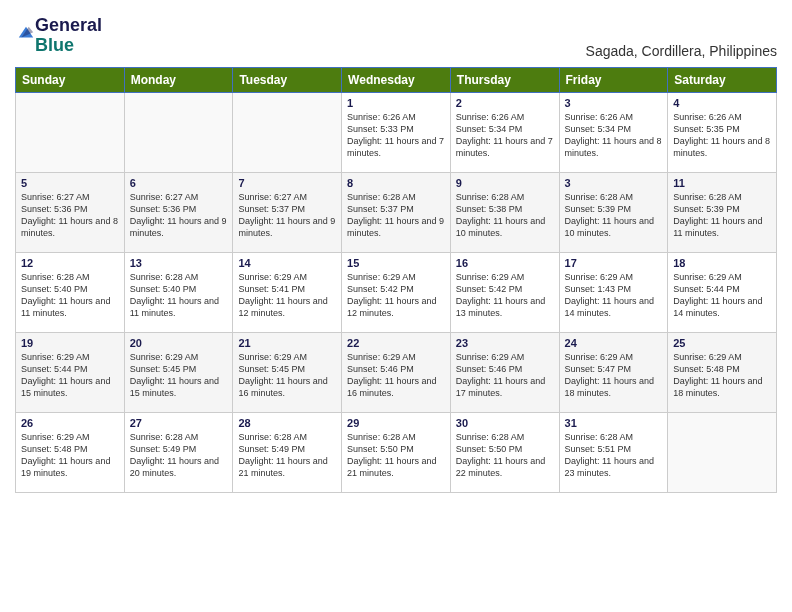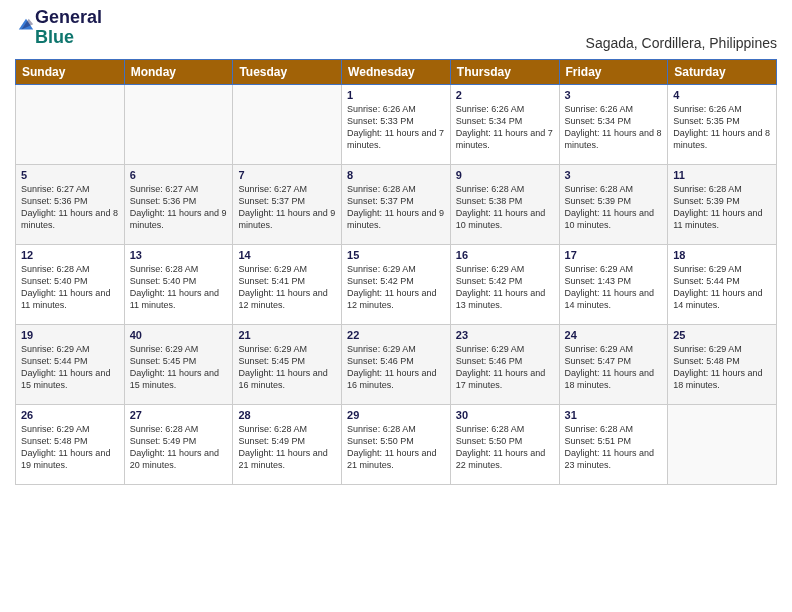--- a/index.html
+++ b/index.html
@@ -7,21 +7,21 @@
       font-family: Arial, sans-serif;
       background: #fff;
       width: 792px;
       height: 612px;
       overflow: hidden;
     }
     .page {
       width: 792px;
       height: 612px;
       background: #fff;
-      padding: 4px 15px;
+      padding: 12px 15px;
     }
     .header {
       display: flex;
       justify-content: space-between;
       align-items: flex-start;
       margin-bottom: 8px;
     }
     .logo {
       display: flex;
       align-items: center;
@@ -60,21 +60,21 @@
       font-size: 14px;
       color: #333;
       margin-top: 31px;
     }
     .calendar {
       width: 100%;
       border-collapse: collapse;
       border: 1px solid #ccc;
     }
     .calendar th {
-      background: #a16207;
+      background: #4d7c0f;
       color: #fff;
       font-size: 12px;
       font-weight: bold;
       padding: 5px 6px;
       text-align: left;
       border: 1px solid #4070c0;
     }
     .calendar td {
       width: calc(100%/7);
       vertical-align: top;
@@ -277,21 +277,21 @@
         </tr>
         <tr>
           <td>
             <span class="day-num">19</span>
             <div class="day-info">Sunrise: 6:29 AM
 Sunset: 5:44 PM
 Daylight: 11 hours
 and 15 minutes.</div>
           </td>
           <td>
-            <span class="day-num">40</span>
+            <span class="day-num">20</span>
             <div class="day-info">Sunrise: 6:29 AM
 Sunset: 5:45 PM
 Daylight: 11 hours
 and 15 minutes.</div>
           </td>
           <td>
             <span class="day-num">21</span>
             <div class="day-info">Sunrise: 6:29 AM
 Sunset: 5:45 PM
 Daylight: 11 hours

